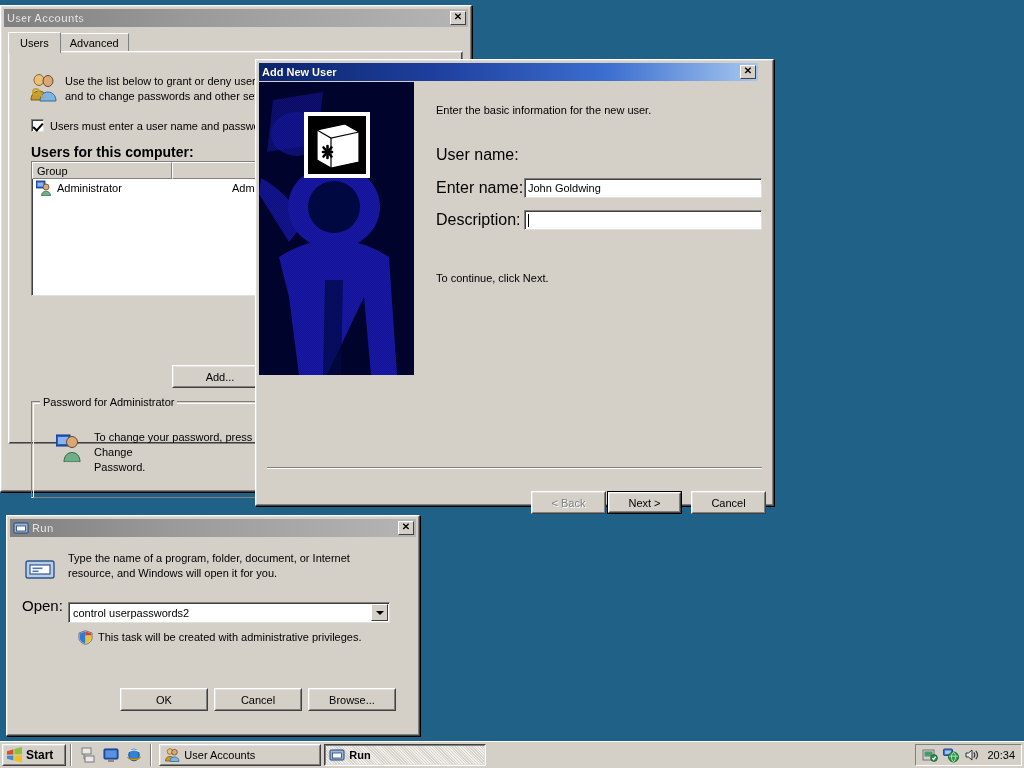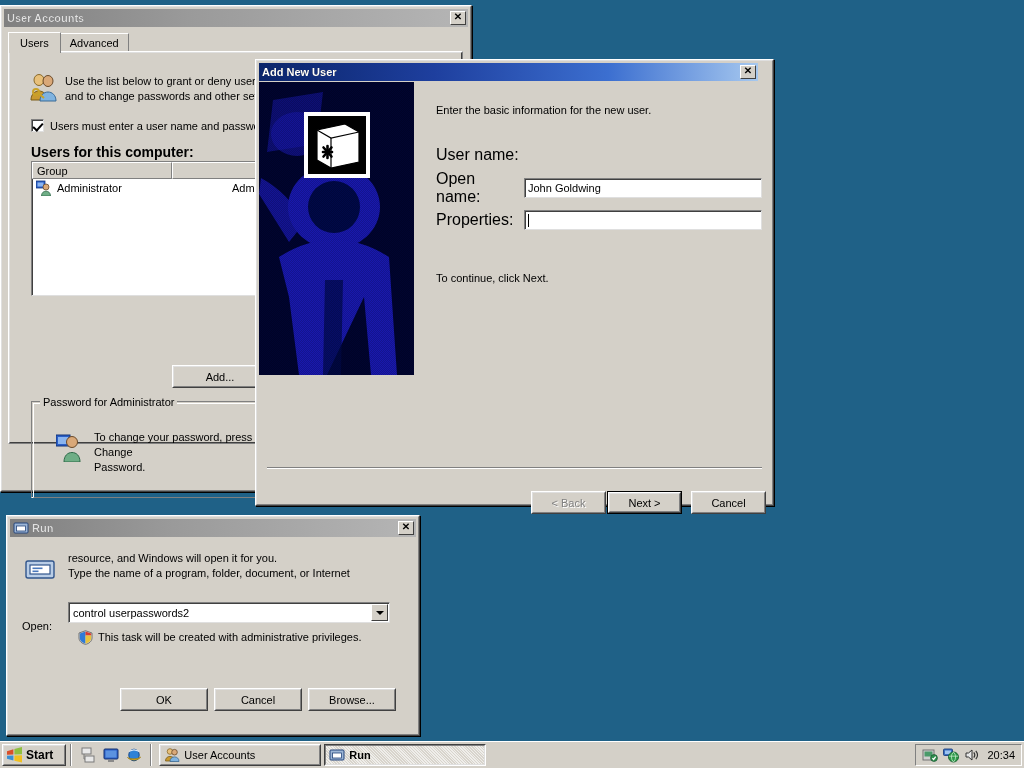--- a/index.html
+++ b/index.html
@@ -268,21 +268,21 @@
     position: absolute; left: 8px; right: 8px; top: 385px; height: 2px;
     border-top: 1px solid #808080;
     border-bottom: 1px solid #ffffff;
   }
   .wiz-btn { position: absolute; top: 409px; width: 75px; height: 23px; }
 
   
   #runDlg { left: 6px; top: 515px; width: 414px; height: 221px; }
   .run-icon { position: absolute; left: 16px; top: 36px; width: 32px; height: 32px; }
   .run-text { position: absolute; left: 60px; top: 34px; width: 325px; line-height: 15px; font-size: 11px; }
-  .run-openlbl { position: absolute; left: 14px; top: 103px; font-size: 11px; }
+  .run-openlbl { position: absolute; left: 14px; top: 80px; font-size: 15px; }
   .run-combo {
     position: absolute; left: 60px; top: 85px; width: 322px; height: 21px;
     background: #ffffff;
     border: 1px solid #808080;
     border-right-color: #dfdfdf;
     border-bottom-color: #dfdfdf;
     box-shadow: inset 1px 1px 0 0 #404040, inset -1px -1px 0 0 #ffffff;
     display: flex; align-items: center;
   }
   .run-combo-val { flex: 1 1 auto; padding-left: 4px; font-size: 11px; white-space: nowrap; overflow: hidden; }
@@ -554,28 +554,28 @@
       <div class="wiz-below"></div>
 
       <div class="wiz-body">
         <div class="wiz-heading">Enter the basic information for the new user.</div>
 
         <div class="wiz-row" style="top:63px">
           <span class="wiz-lbl">User name:</span>
         </div>
 
         <div class="wiz-row" style="top:96px">
-          <span class="wiz-lbl">Open name:</span>
+          <span class="wiz-lbl">Enter name:</span>
           <span class="field wiz-input">
             <span>John Goldwing</span>
           </span>
         </div>
 
         <div class="wiz-row" style="top:128px">
-          <span class="wiz-lbl">Properties:</span>
+          <span class="wiz-lbl">Description:</span>
           <span class="field wiz-input">
             <span class="wiz-caret"></span>
             <span></span>
           </span>
         </div>
 
         <div class="wiz-continue">To continue, click Next.</div>
       </div>
 
       <div class="wiz-sep"></div>
@@ -612,22 +612,22 @@
     <span class="run-icon">
       <svg width="32" height="32" viewBox="0 0 32 32">
         <rect x="2" y="8" width="28" height="17" rx="2" fill="#b9cde6" stroke="#31558c" stroke-width="1.4"></rect>
         <rect x="6" y="12" width="20" height="9" fill="#ffffff" stroke="#31558c" stroke-width="1.2"></rect>
         <rect x="8.5" y="14.5" width="10" height="1.6" fill="#4a78bb"></rect>
         <rect x="8.5" y="17.5" width="6" height="1.6" fill="#4a78bb"></rect>
       </svg>
     </span>
 
     <div class="run-text">
+      <div>Type the name of a program, folder, document, or Internet</div>
       <div>resource, and Windows will open it for you.</div>
-      <div>Type the name of a program, folder, document, or Internet</div>
     </div>
 
     <div class="run-openlbl">Open:</div>
 
     <div class="run-combo">
       <span class="run-combo-val">control userpasswords2</span>
       <span class="run-combo-arrow">
           <span class="arrow-dn"></span>
         </span>
     </div>

